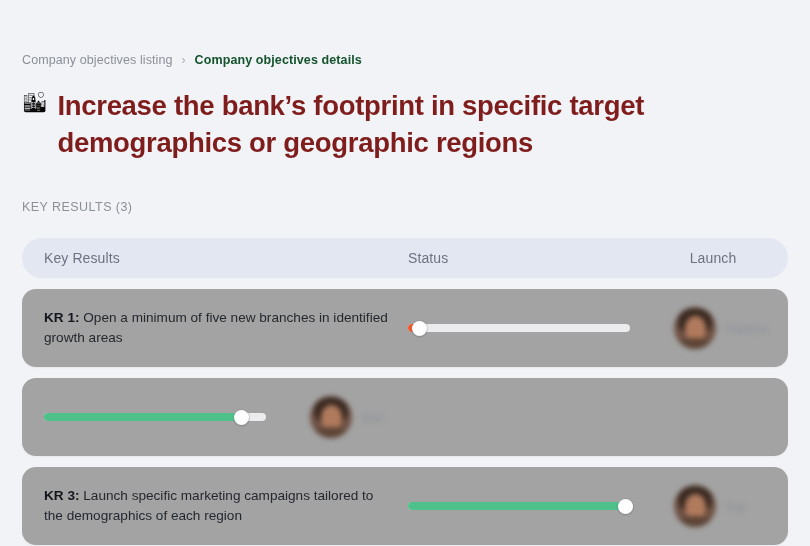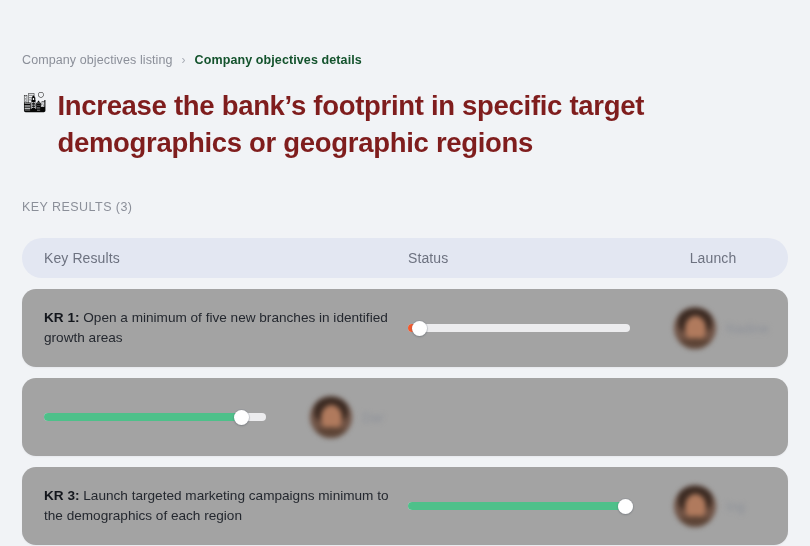--- a/index.html
+++ b/index.html
@@ -254,21 +254,21 @@
           <div class="a-face"></div>
             <div class="a-body"></div>
         </div>
         <span class="owner-name">Dar</span>
       </div>
     </div>
 
     <div class="row">
       <div class="col-kr">
         <div class="kr-text">
-          <span class="kr-label">KR 3:</span><span> Launch targeted marketing campaigns minimum to the demographics of each region</span>
+          <span class="kr-label">KR 3:</span><span> Launch specific marketing campaigns tailored to the demographics of each region</span>
         </div>
       </div>
       <div class="col-status status-cell">
         <div class="bar">
           <div class="bar-fill" style="width:98%;background:#4ec08a"></div>
           <div class="bar-knob" style="left:98%"></div>
         </div>
       </div>
       <div class="col-owner owner-cell">
         <div class="avatar">

